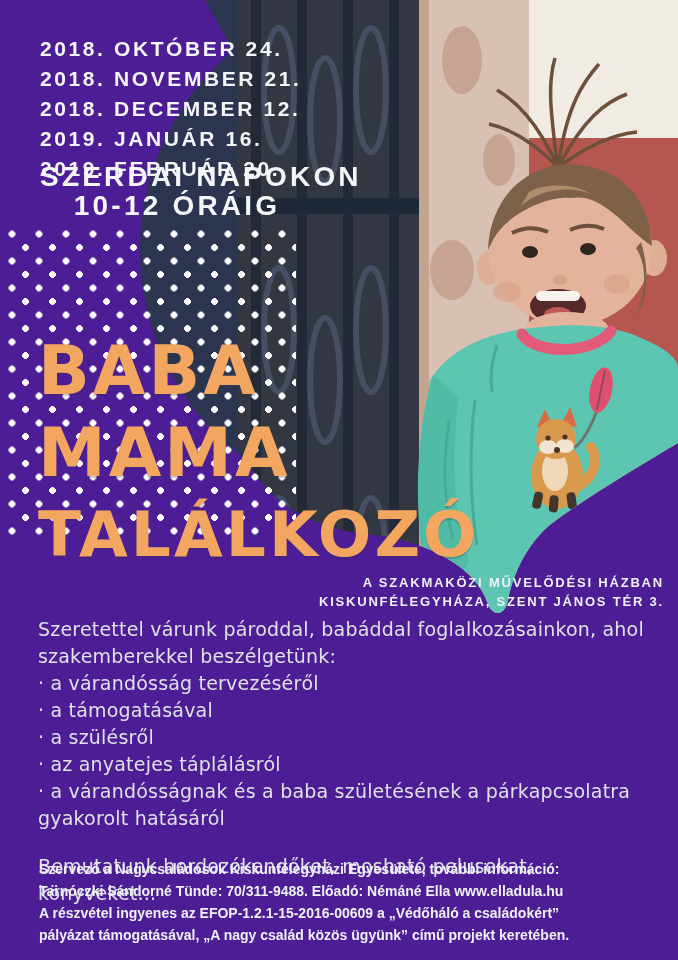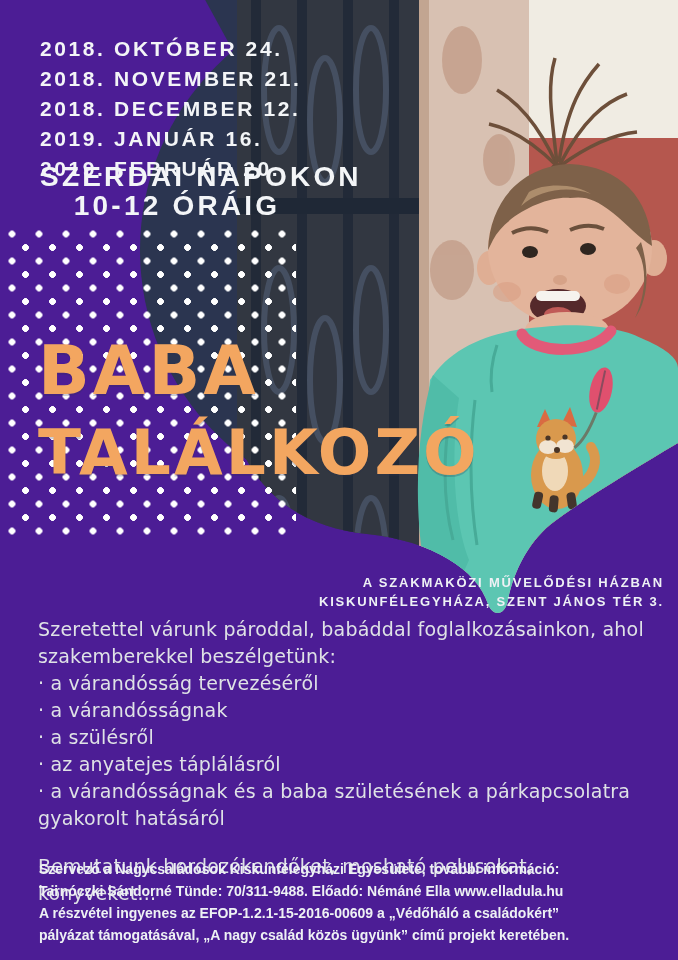--- a/index.html
+++ b/index.html
@@ -201,33 +201,34 @@
     <div>2019. FEBRUÁR 20.</div>
   </div>
 
   <div class="schedule">
     <div>SZERDAI NAPOKON</div>
     <div>10-12 ÓRÁIG</div>
   </div>
 
   <div class="title">
     <div>BABA</div>
+    <div>MAMA</div>
     <div class="t3">TALÁLKOZÓ</div>
   </div>
 
   <div class="venue">
     <div>A SZAKMAKÖZI MŰVELŐDÉSI HÁZBAN</div>
     <div>KISKUNFÉLEGYHÁZA, SZENT JÁNOS TÉR 3.</div>
   </div>
 
   <div class="bodytext">
     <div>Szeretettel várunk pároddal, babáddal foglalkozásainkon, ahol</div>
     <div>szakemberekkel beszélgetünk:</div>
     <div>· a várandósság tervezéséről</div>
-    <div>· a várandósságnak</div>
+    <div>· a támogatásával</div>
     <div>· a szülésről</div>
     <div>· az anyatejes táplálásról</div>
     <div>· a várandósságnak és a baba születésének a párkapcsolatra gyakorolt hatásáról</div>
     <div class="outro">Bemutatunk hordozókendőket, mosható pelusokat, könyveket...</div>
   </div>
 
   <div class="footer">
     <div>Szervező a Nagycsaládosok Kiskunfélegyházi Egyesülete, további információ:</div>
     <div>Tarnóczki Sándorné Tünde: 70/311-9488.  Előadó: Némáné Ella www.elladula.hu</div>
     <div>A részvétel ingyenes az EFOP-1.2.1-15-2016-00609 a „Védőháló a családokért”</div>

